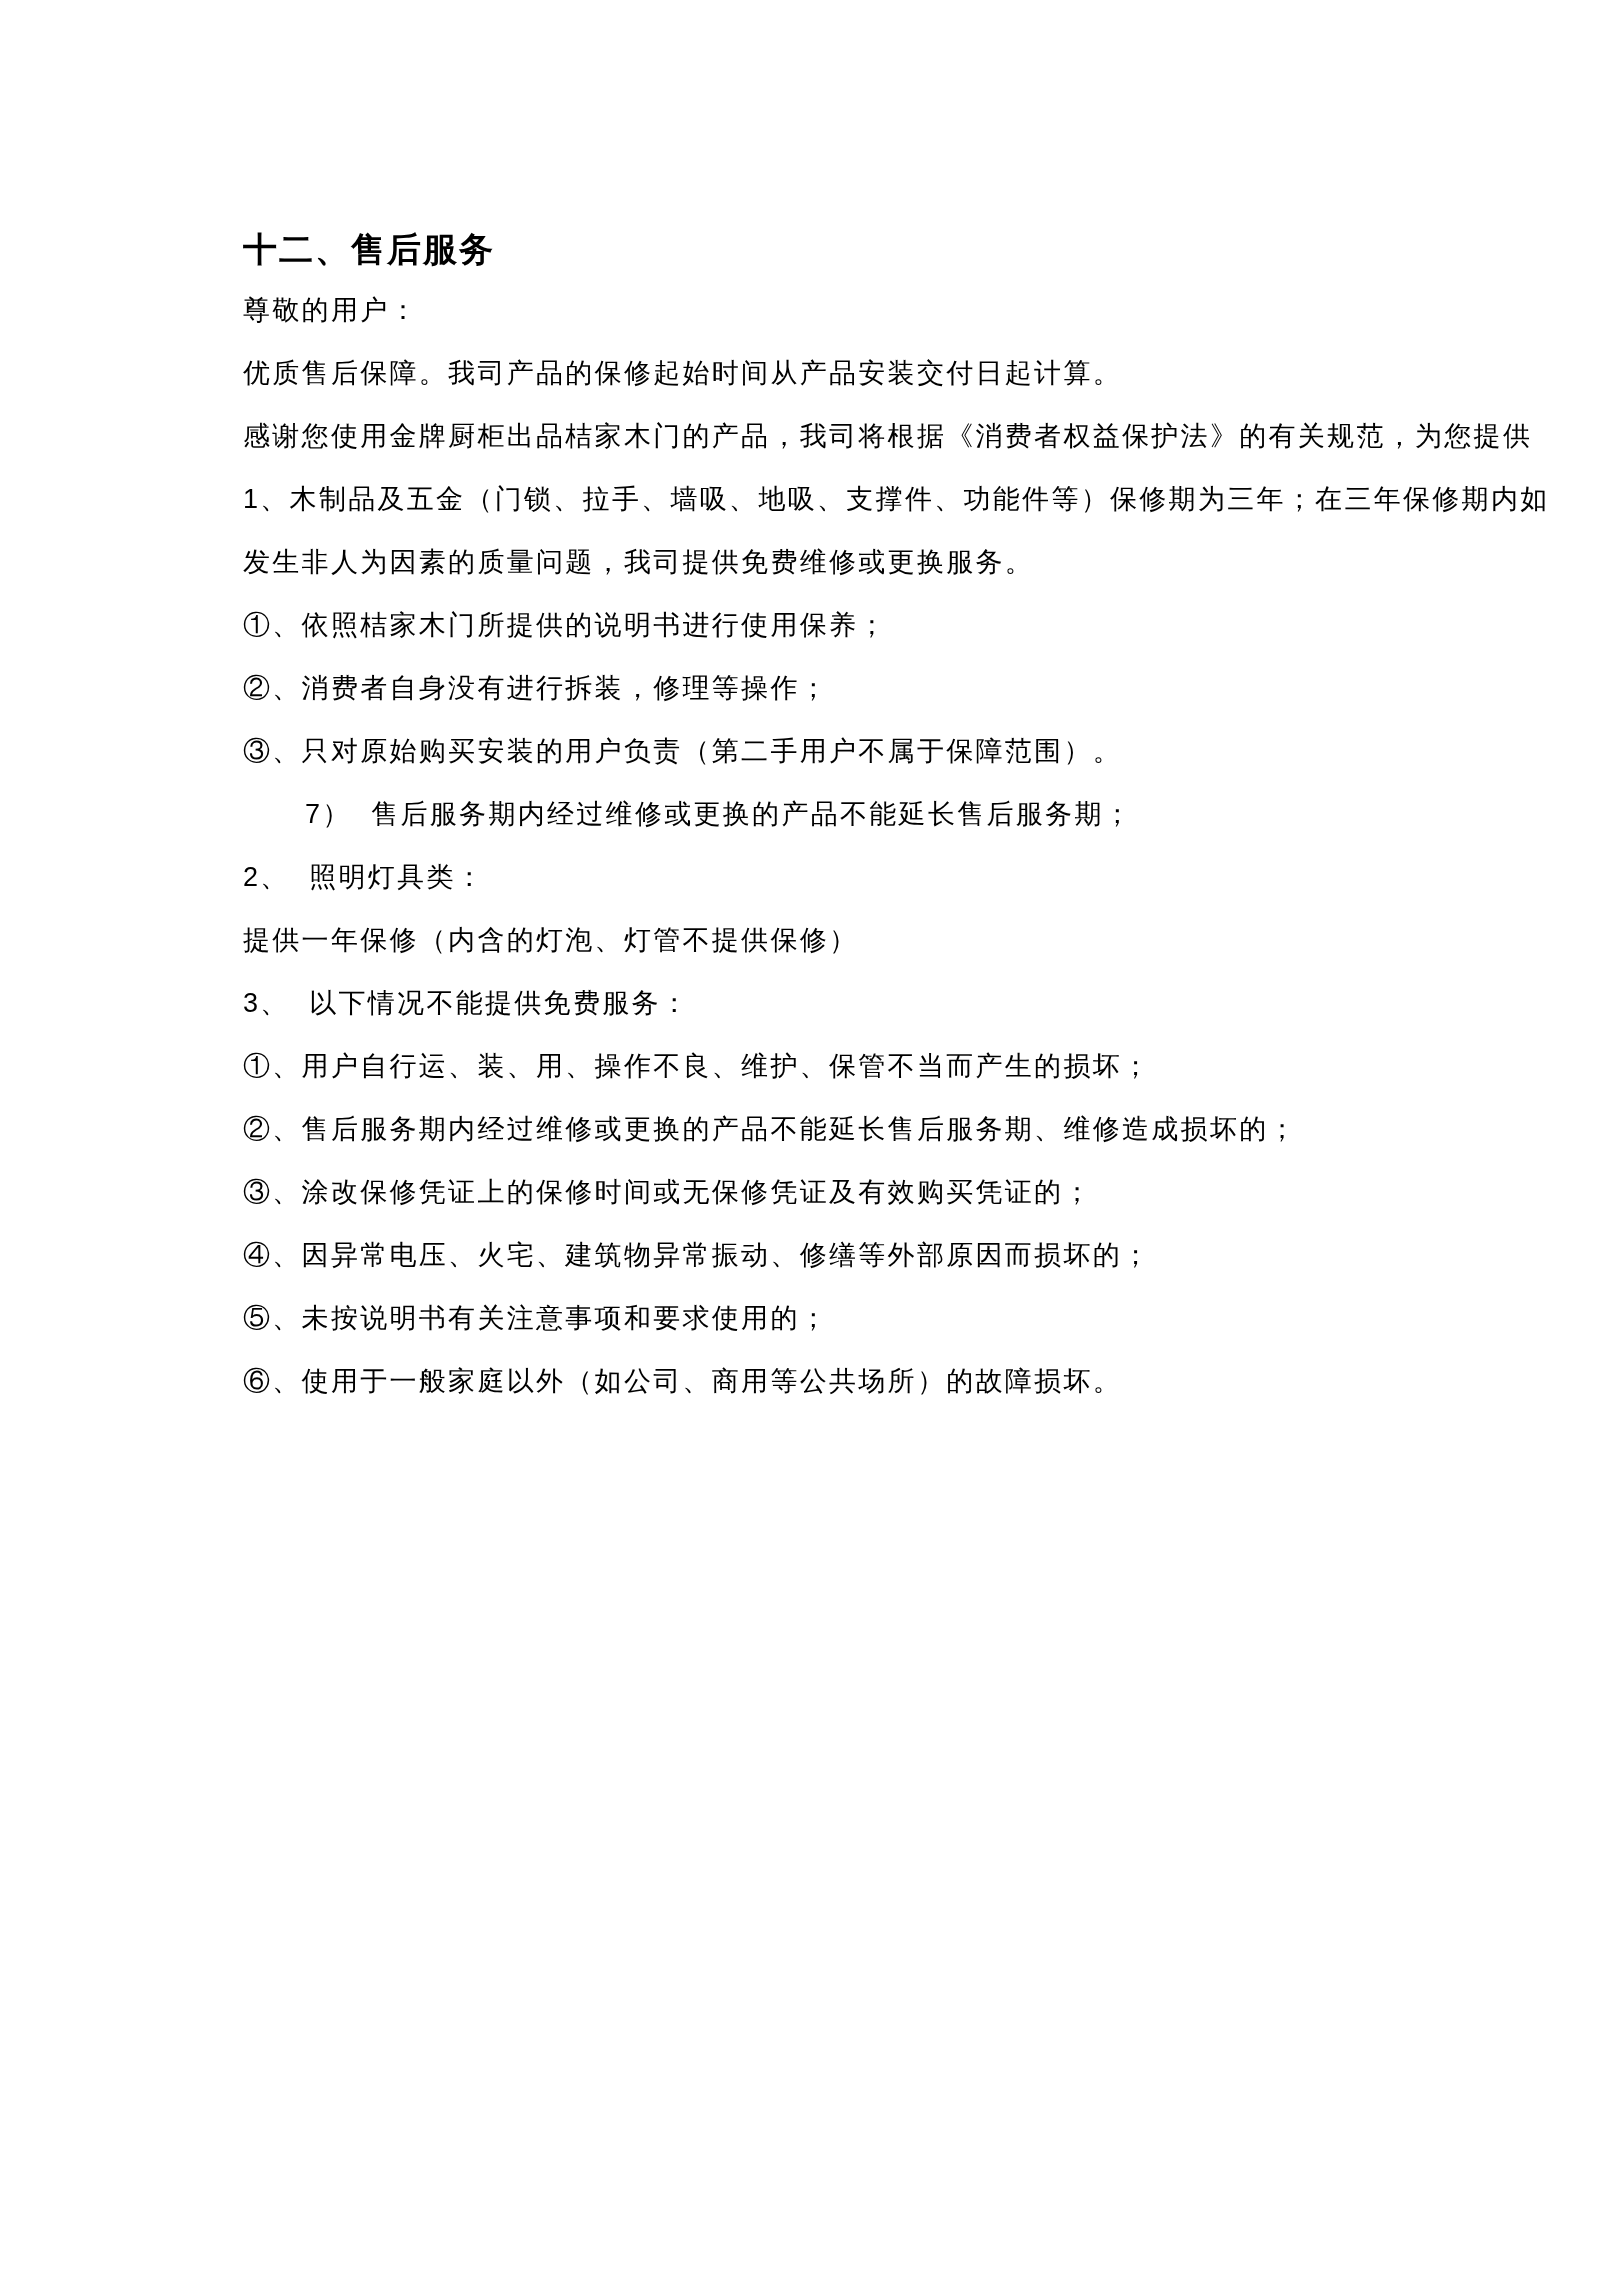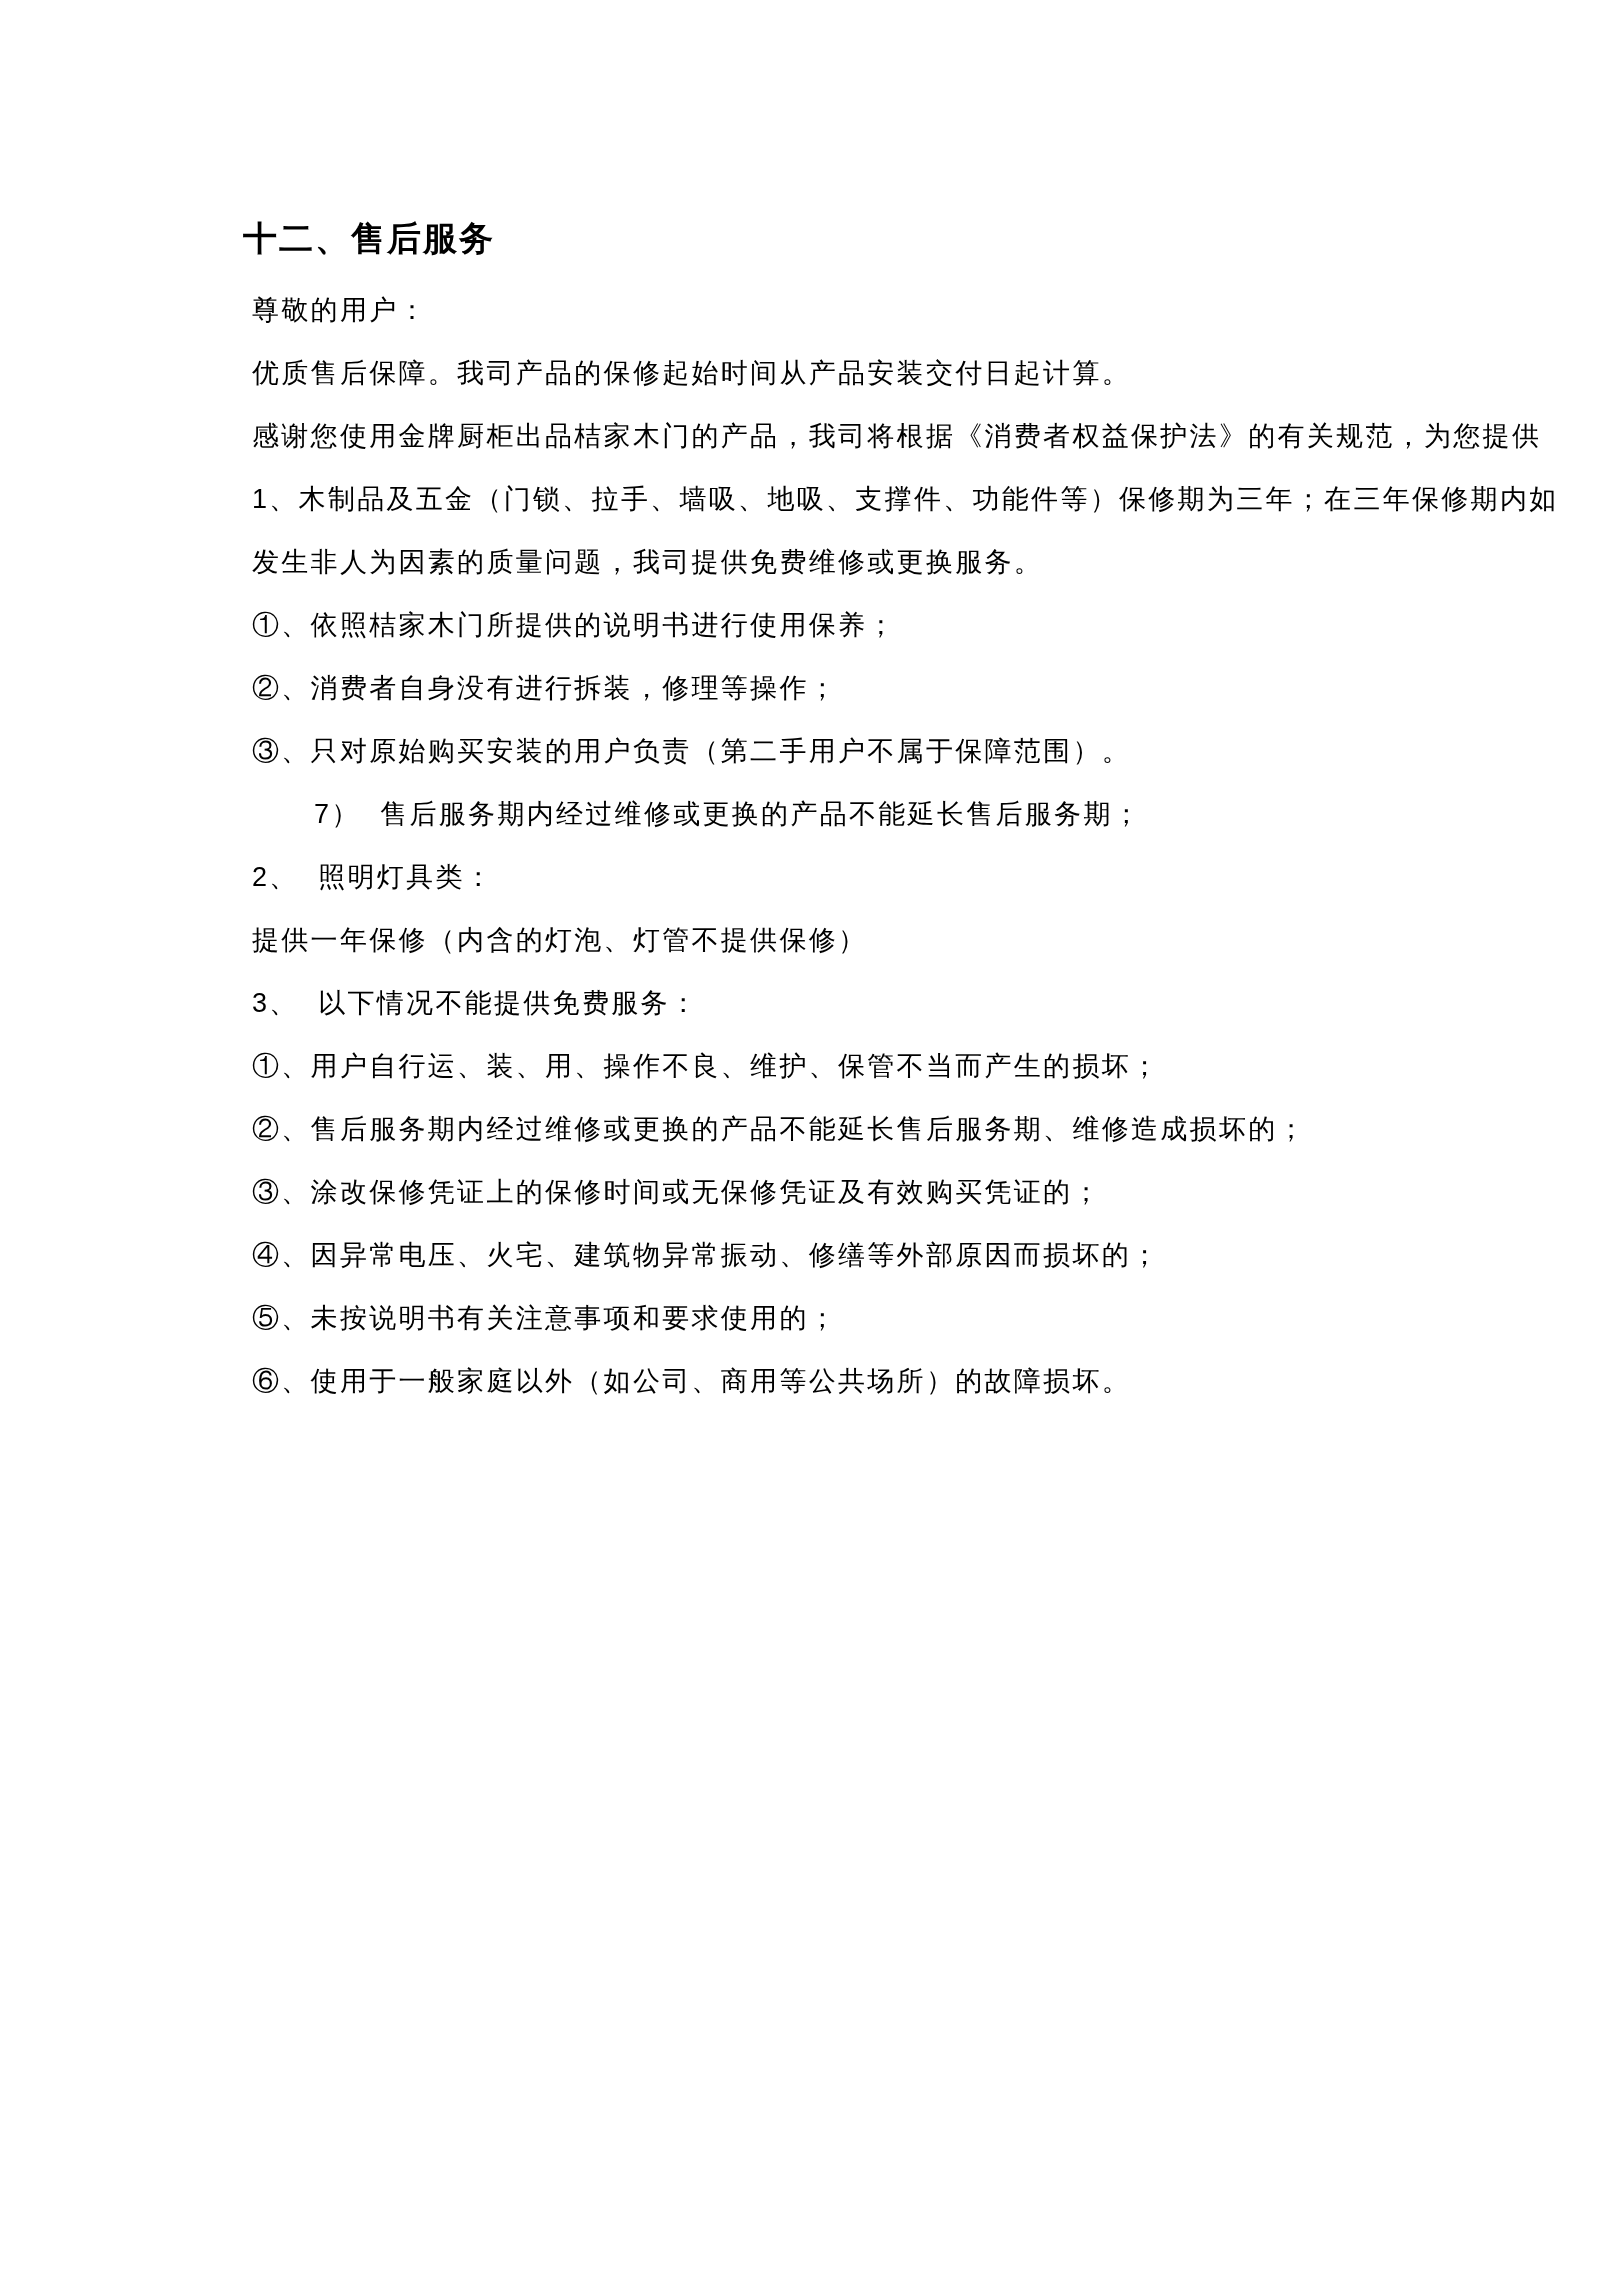--- a/index.html
+++ b/index.html
@@ -11,35 +11,34 @@
     position: relative;
     width: 1623px;
     height: 2295px;
     background: #ffffff;
     font-family: "Liberation Sans", sans-serif;
     color: #000000;
     overflow: hidden;
   }
   .doc-title {
     position: absolute;
-    top: 220px;
+    top: 228px;
     left: 243px;
     margin: 0;
     font-size: 34px;
     font-weight: bold;
     letter-spacing: 2px;
     line-height: 1.25;
     white-space: pre;
     color: #000000;
-    font-family: Liberation Mono, monospace;
   }
   .doc-body {
     position: absolute;
     top: 279px;
-    left: 252px;
+    left: 243px;
     width: 1283px;
   }
   .line {
     margin: 0;
     padding: 0;
     font-size: 27px;
     line-height: 63px;
     height: 63px;
     letter-spacing: 2.3px;
     white-space: pre;

